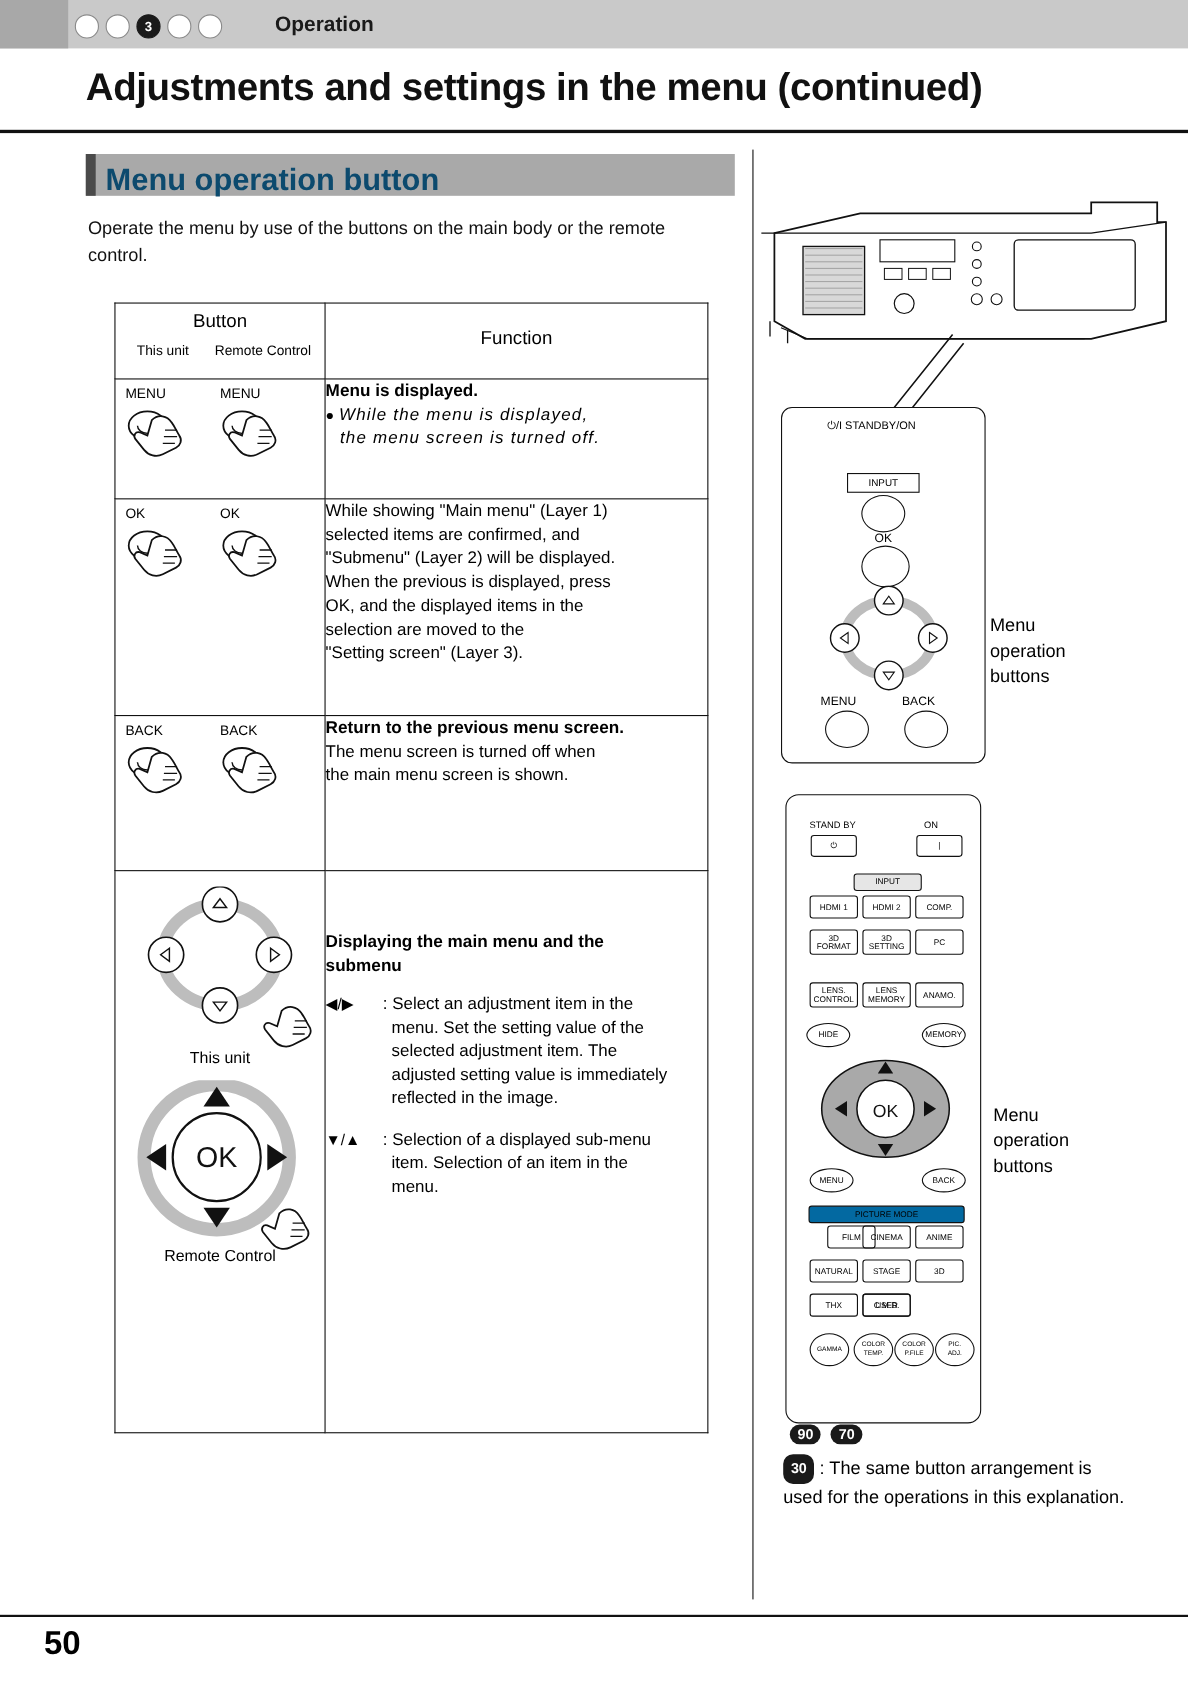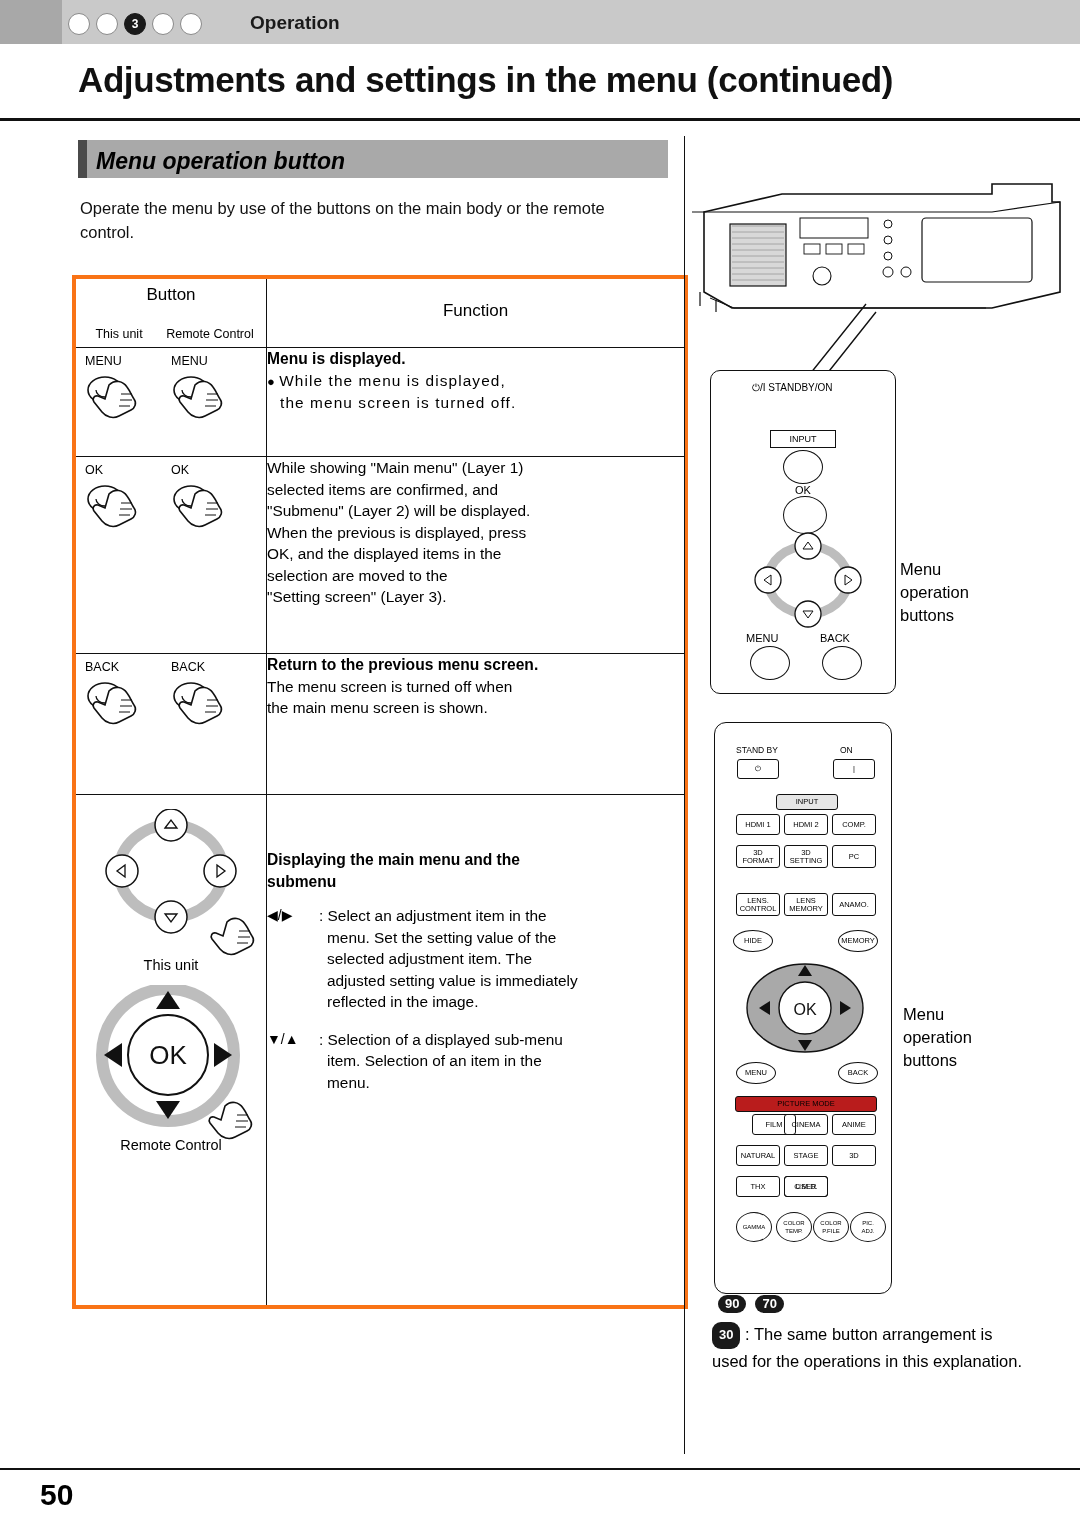--- a/index.html
+++ b/index.html
@@ -51,51 +51,51 @@
   
   .section-head {
     position:absolute; left:78px; top:140px; width:590px; height:38px;
     background:#a9a9a9;
   }
   .section-head .bar {
     position:absolute; left:0; top:0; width:9px; height:38px; background:#4a4a4a;
   }
   .section-head span {
     position:absolute; left:18px; top:8px;
-    font-size:23px; font-weight:bold; color:#000000;font-style:italic;
+    font-size:28px; font-weight:bold; color:#0c4a6e;
   }
 
   .intro {
     position:absolute; left:80px; top:196px; width:560px;
     font-size:16.5px; line-height:24px; color:#111;
   }
 
   
   .tbl {
-    position:absolute; left:72px; top:275px; width:616px;
-    border:4px solid #f97316; border-collapse:collapse;
+    position:absolute; left:104px; top:275px; width:540px;
+    border:1px solid #f97316; border-collapse:collapse;
   }
   .tbl td { border:1px solid #111; vertical-align:top; padding:0; }
   .hdr-btn { width:190px; height:68px; position:relative; }
   .hdr-btn .bt { position:absolute; left:0; top:6px; width:190px; text-align:center; font-size:17px;}
-  .hdr-btn .sub { position:absolute; left:0; top:36px; width:190px; text-align:center; font-size:12.5px;margin-top:12px; }
+  .hdr-btn .sub { position:absolute; left:0; top:36px; width:190px; text-align:center; font-size:12.5px; }
   .hdr-btn .sub span { display:inline-block; }
   .hdr-btn .sub .s1 { width:78px; }
   .hdr-btn .sub .s2 { width:104px; }
   .hdr-fn { position:relative; height:68px; }
   .hdr-fn span { position:absolute; left:0; top:22px; width:100%; text-align:center; font-size:17px; }
 
   .btncell { position:relative; }
   .btncell .lbl { position:absolute; font-size:12.5px; }
   .lbl-a { left:9px; top:6px; }
   .lbl-b { left:95px; top:6px; }
 
   .fncell { padding:8px 10px 10px 12px; font-size:15.4px; line-height:21.5px; }
   .fncell b { font-size:15.6px; }
-  .mono-sp { letter-spacing:1.1px; }
+  .mono-sp { letter-spacing:1.1px;font-style:italic; }
 
   
   .handbtn { position:absolute; width:74px; height:62px; }
   .hb-a { left:8px; top:22px; }
   .hb-b { left:94px; top:22px; }
 
   
   .dpadcell { position:relative; height:510px; }
   .dpad-caption { position:absolute; width:190px; text-align:center; font-size:14.5px; }
 
@@ -402,21 +402,21 @@
   <ellipse cx="75" cy="50" rx="58" ry="44" fill="#a9a9a9" stroke="#111" stroke-width="1.4"></ellipse>
   <circle cx="75" cy="50" r="26" fill="#fff" stroke="#111" stroke-width="1.4"></circle>
   <text x="75" y="57" font-size="16" font-family="Liberation Sans, sans-serif" text-anchor="middle" fill="#111">OK</text>
   <path d="M68 18 l7 -11 l7 11 z" fill="#111"></path>
   <path d="M68 82 l7 11 l7 -11 z" fill="#111"></path>
   <path d="M40 43 l-11 7 l11 7 z" fill="#111"></path>
   <path d="M110 43 l11 7 l-11 7 z" fill="#111"></path>
 </svg>
 <div class="rkey rkey-r" style="left:736px;top:1062px;width:38px;height:20px">MENU</div>
 <div class="rkey rkey-r" style="left:838px;top:1062px;width:38px;height:20px">BACK</div>
-<div class="rkey" style="left:735px;top:1096px;width:140px;height:14px;background:#b91c1c">PICTURE MODE</div>
+<div class="rkey" style="left:735px;top:1096px;width:140px;height:14px;background:#0369a1">PICTURE MODE</div>
 <div class="rkey" style="left:752px;top:1114px;width:42px;height:19px">FILM</div>
 <div class="rkey" style="left:784px;top:1114px;width:42px;height:19px">CINEMA</div>
 <div class="rkey" style="left:832px;top:1114px;width:42px;height:19px">ANIME</div>
 <div class="rkey" style="left:736px;top:1145px;width:42px;height:19px">NATURAL</div>
 <div class="rkey" style="left:784px;top:1145px;width:42px;height:19px">STAGE</div>
 <div class="rkey" style="left:832px;top:1145px;width:42px;height:19px">3D</div>
 <div class="rkey" style="left:736px;top:1176px;width:42px;height:19px">THX</div>
 <div class="rkey" style="left:784px;top:1176px;width:42px;height:19px">USER</div>
 <div class="rkey" style="left:784px;top:1176px;width:42px;height:19px">C.M.D.</div>
 <div class="rkey rkey-r" style="left:736px;top:1212px;width:34px;height:28px;font-size:6px">GAMMA</div>

